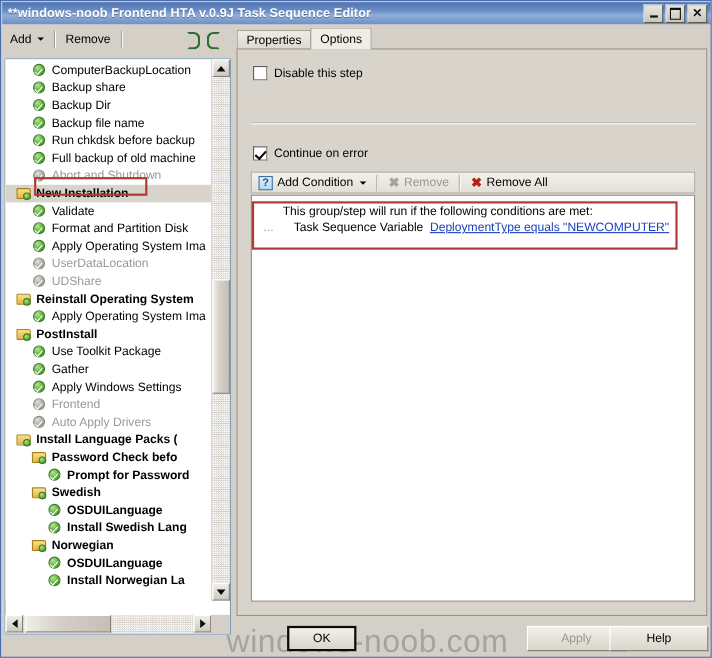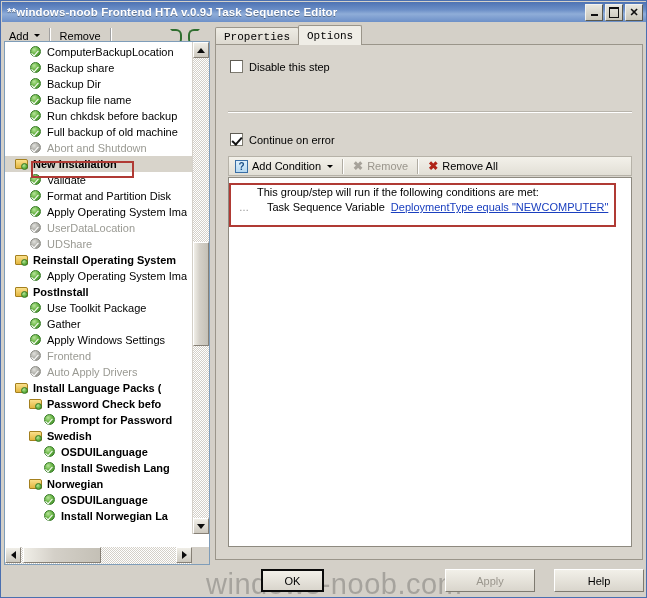--- a/index.html
+++ b/index.html
@@ -108,21 +108,21 @@
     border: 2px solid #2f6e2f;
     border-left-color: transparent;
     border-radius: 0 6px 6px 0;
   }
   .tb-ico.left .arc { right: auto; left: 0; border: 2px solid #2f6e2f; border-right-color: transparent; border-radius: 6px 0 0 6px; }
   .tb-ico.left .bars { left: auto; right: 1px; }
 
   
   .treewrap {
     position: absolute;
-    left: 3px; top: 40px;
+    left: 3px; top: 52px;
     width: 206px; height: 524px;
     background: #ffffff;
     border: 1px solid #7f9db9;
     box-sizing: border-box;
   }
   .tree {
     position: absolute;
     left: 0; top: 0;
     width: 187px; height: 492px;
     overflow: hidden;
@@ -256,21 +256,20 @@
   .tab {
     height: 18px;
     padding: 0 8px;
     display: flex; align-items: center;
     font-size: 11px; color: #000;
     background: linear-gradient(to bottom,#eeece4,#dcd8cf);
     border: 1px solid #9a958a;
     border-bottom: none;
     border-radius: 2px 2px 0 0;
     box-sizing: border-box;
-    font-family: Liberation Mono, monospace;
   }
   .tab.active {
     background: #efedE6;
     height: 20px;
     border-color: #9a958a;
     position: relative;
     z-index: 3;
     margin-left: -1px;
   }
 
@@ -379,21 +378,21 @@
     border: 1px solid #7e7a70;
     border-top-color: #ffffff; border-left-color: #ffffff;
     display: flex; align-items: center; justify-content: center;
     font-size: 11px; color: #000;
     box-sizing: border-box;
   }
   .btn.default { border: 2px solid #0a0a0a; }
   .btn.dis { color: #9a968d; }
   #btn-ok { left: 260px; width: 63px; }
   #btn-cancel { left: 358px; width: 78px; }
-  #btn-apply { left: 444px; width: 90px; }
+  #btn-apply { left: 478px; width: 90px; }
   #btn-help { left: 553px; width: 90px; }
 
   .watermark {
     position: absolute;
     left: 205px; top: 567px;
     font-size: 29px;
     color: rgba(60,60,60,0.30);
     font-family: "Liberation Sans", sans-serif;
     white-space: nowrap;
     pointer-events: none;

